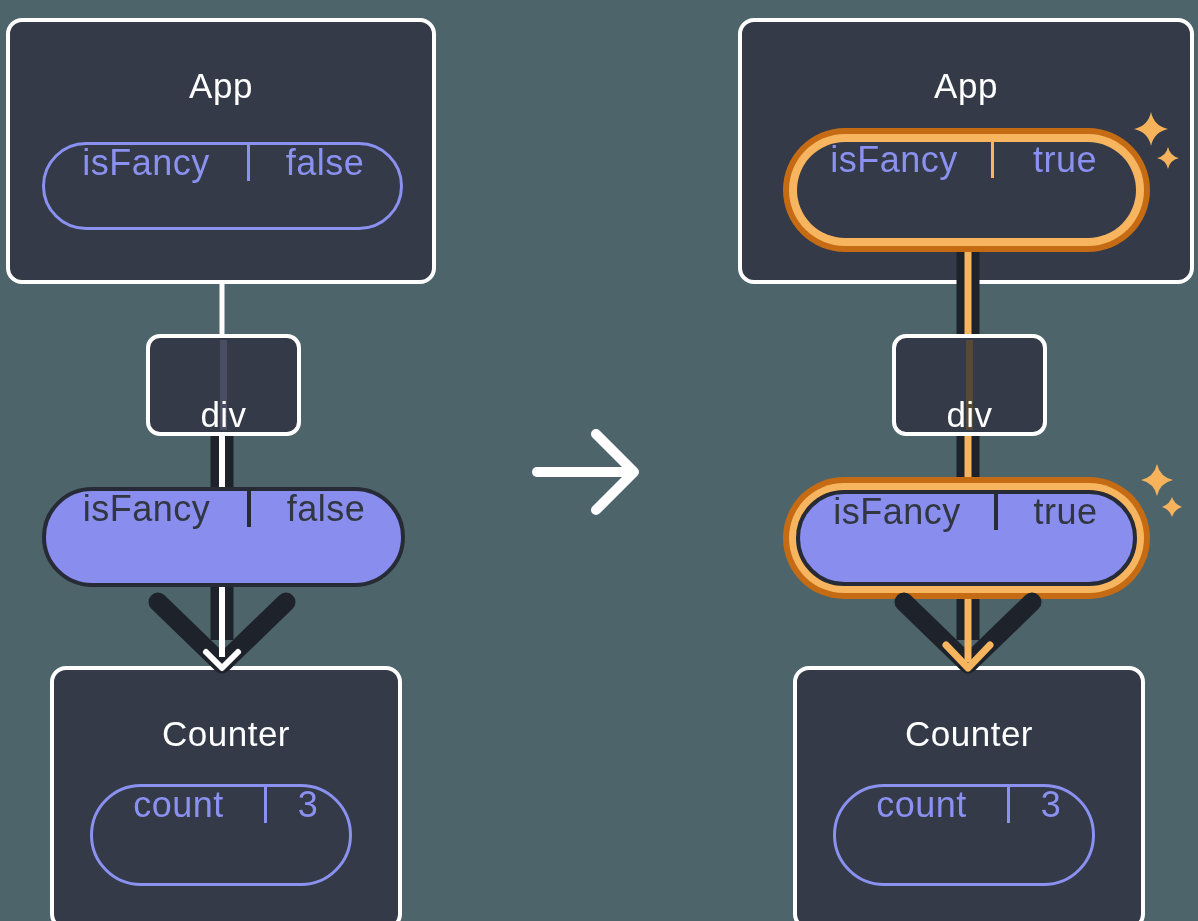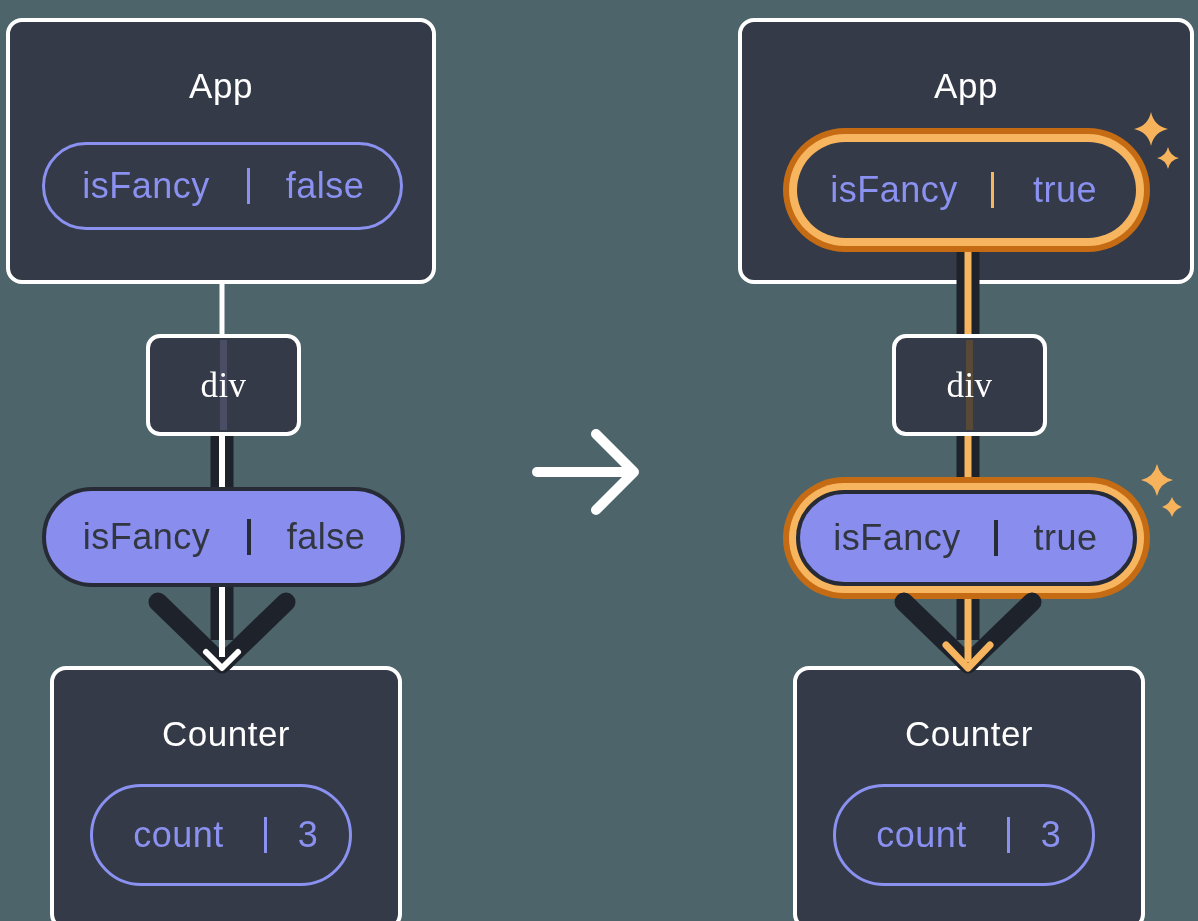--- a/index.html
+++ b/index.html
@@ -15,31 +15,31 @@
     position:absolute;box-sizing:border-box;background:#343A47;
     border:4px solid #FFFFFF;border-radius:16px;
   }
   .box-title{
     color:#FFFFFF;font-size:35px;font-weight:500;text-align:center;
     letter-spacing:.5px;line-height:1;
   }
   .app-box .box-title{padding-top:46px;}
   .counter-box .box-title{padding-top:46px;}
   .div-box{
-    border-radius:14px;display:flex;align-items:center;justify-content:center;font-family:Liberation Serif, serif;
+    border-radius:14px;display:flex;align-items:flex-end;justify-content:center;
   }
   .div-box .box-title{padding-top:0;position:relative;z-index:2;}
   .thru-line{position:absolute;top:2px;bottom:2px;width:7px;z-index:1;}
   .thru-line.purple{background:#4A4D63;}
   .thru-line.brown{background:#584936;}
 
   
   .pill{
     position:absolute;box-sizing:border-box;border-radius:999px;
-    display:flex;align-items:center;font-size:36px;letter-spacing:.5px;
+    display:flex;align-items:flex-start;font-size:36px;letter-spacing:.5px;
   }
   .pill .cell{
     box-sizing:border-box;display:flex;align-items:center;justify-content:center;
     line-height:1;
   }
   .pill .cell.first{flex:0 0 auto;}
   .pill .cell.second{flex:1 1 auto;}
 
   .pill.outline{border:3px solid #8A91F0;color:#8A91F0;background:transparent;}
   .pill.outline .cell.first{border-right:3px solid #8A91F0;}

